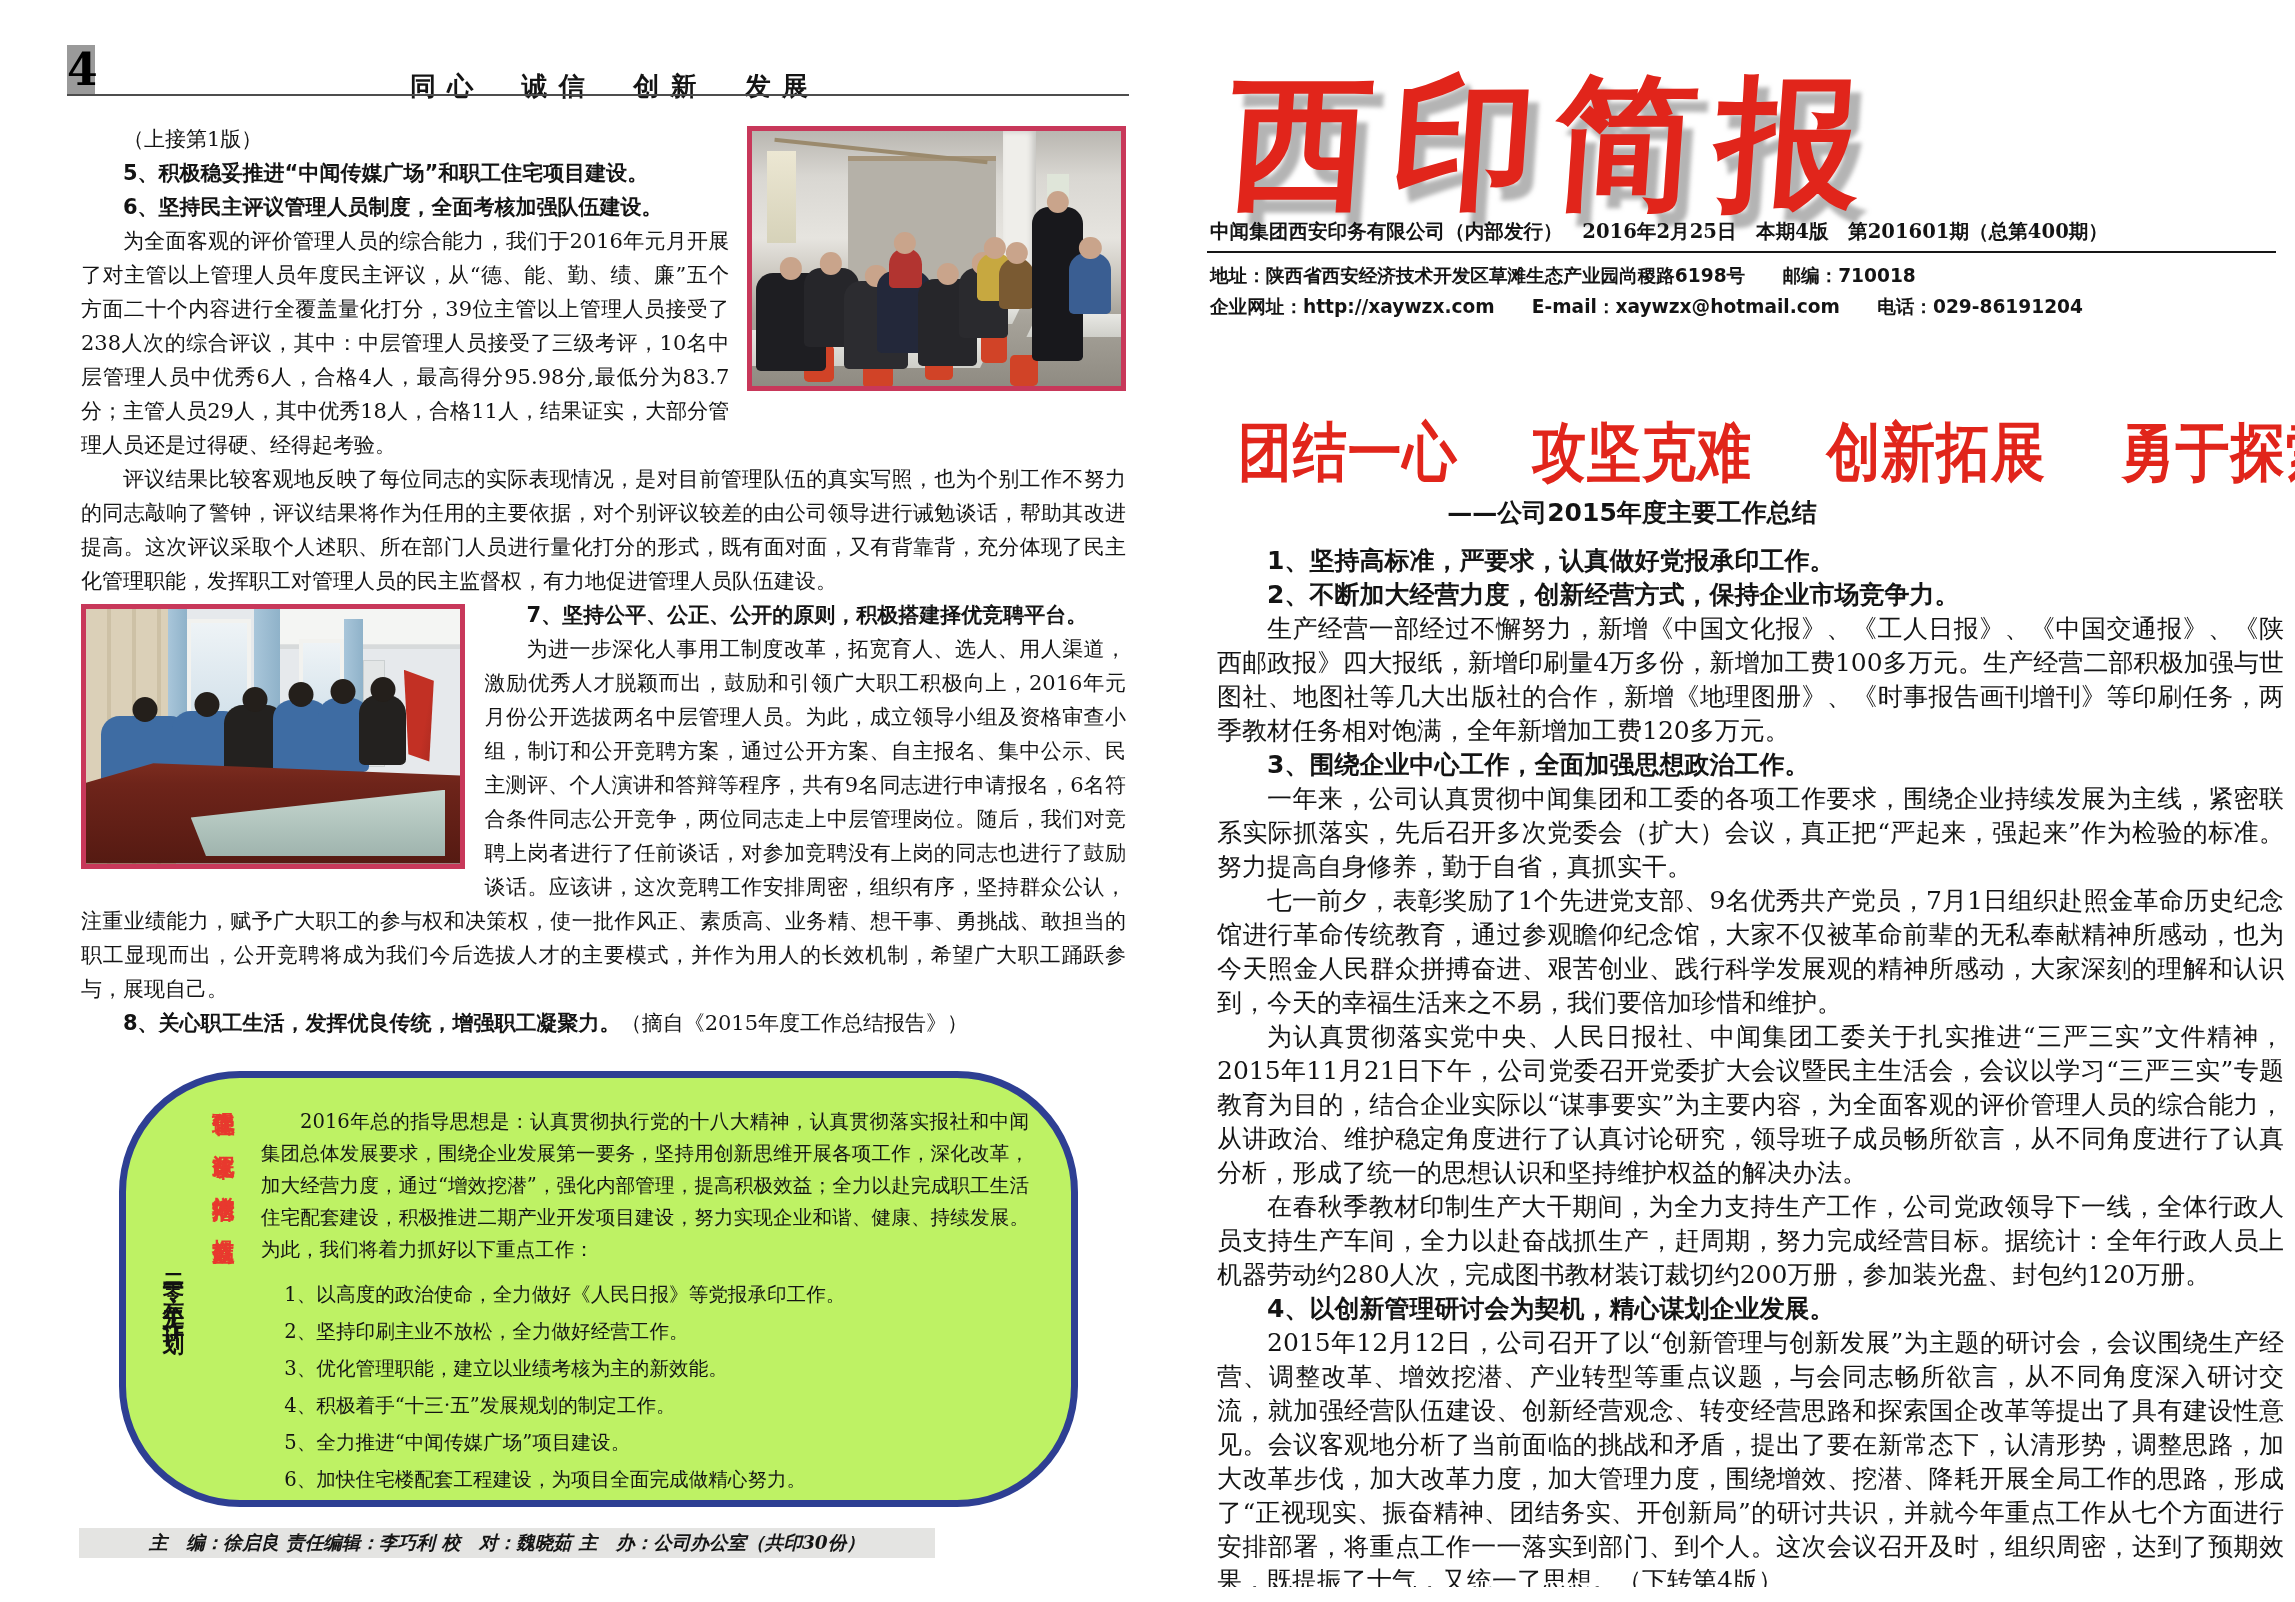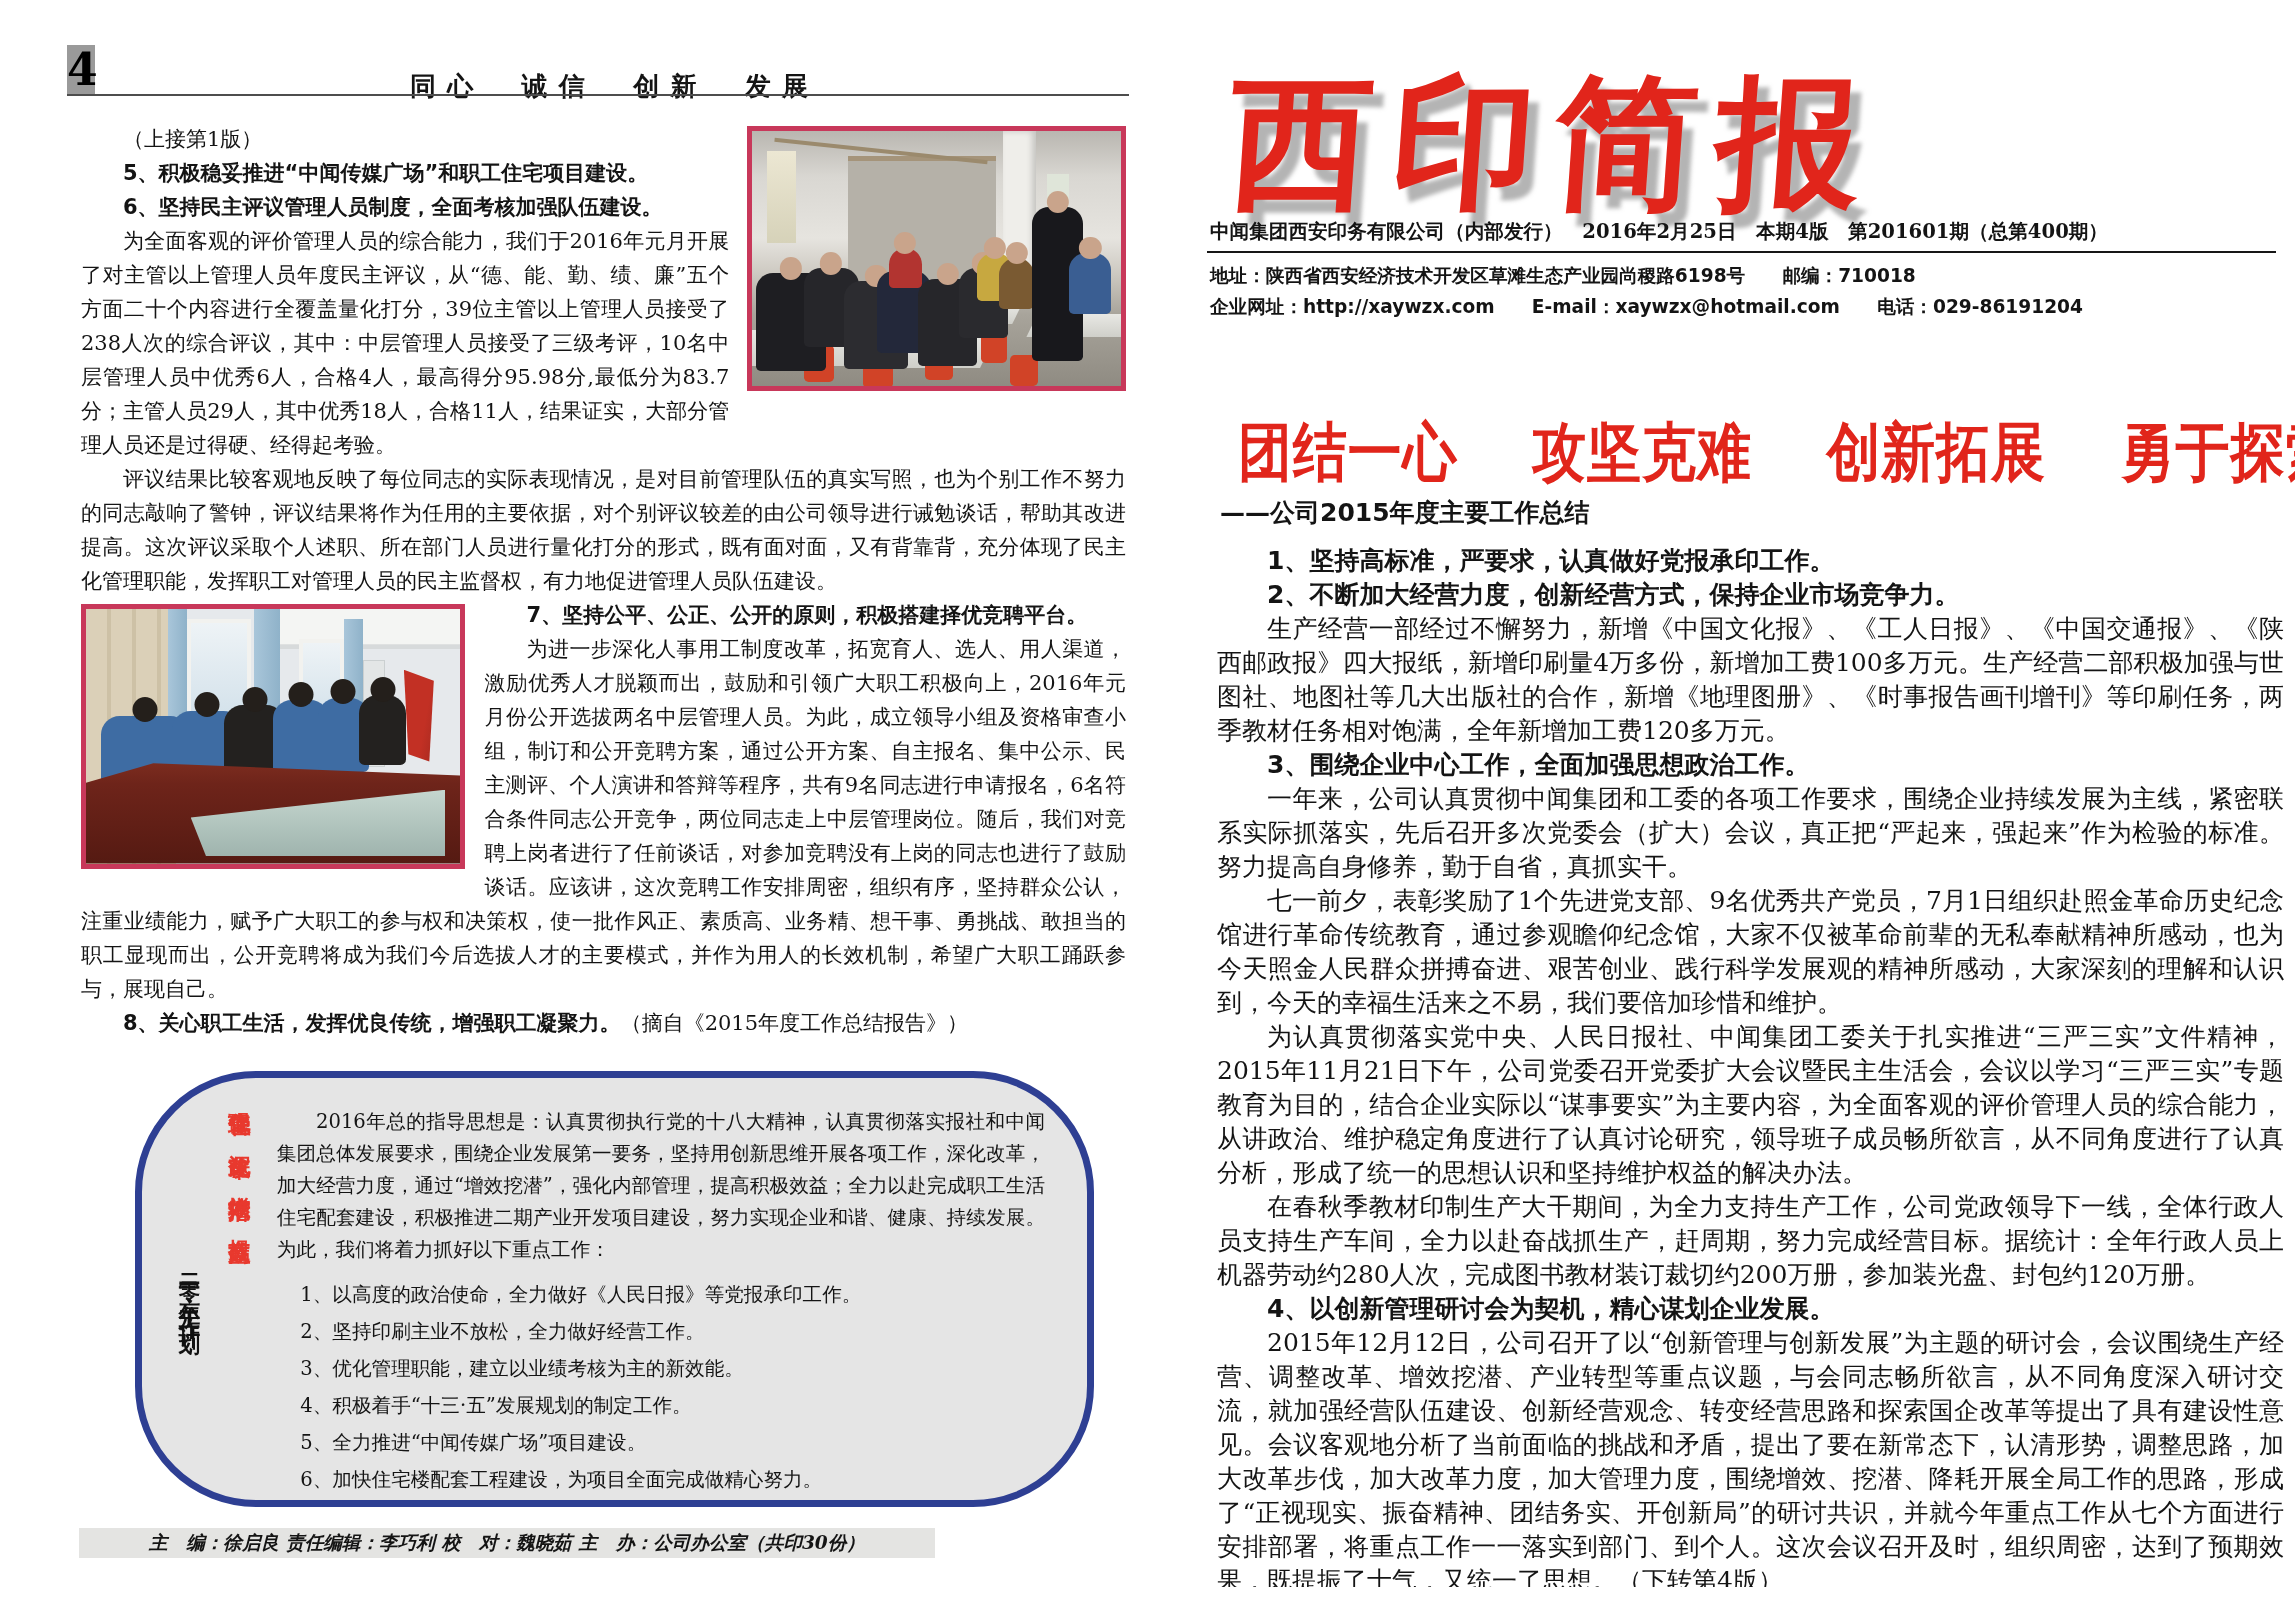--- a/index.html
+++ b/index.html
@@ -58,21 +58,21 @@
             clip-path:polygon(0 34%,18% 18%,100% 28%,100% 100%,0 100%);}
   .p2-glass{left:28%;bottom:3%;width:68%;height:26%;background:linear-gradient(180deg,#c5d6cf,#9fb4ae);
             clip-path:polygon(0 42%,100% 0,100% 100%,6% 100%);}
   .worker{border-radius:18.6px 18.6px 5.6px 5.6px;background:#3e6ca3;}
   .worker::before{content:"";position:absolute;top:-18.6px;left:50%;transform:translateX(-50%);
                   width:25px;height:25px;border-radius:50%;background:#241f1b;}
   .worker.dark{background:#23211f;}
 
   
   .plan-box{position:absolute;left:119px;top:1071px;width:959px;height:436px;border:7.4px solid var(--box-blue);
-            border-radius:121px;display:flex;padding:16px 42px 14px 33px;gap:21.4px;background:#e5e5e5;margin-left:16px;}
+            border-radius:121px;display:flex;padding:16px 42px 14px 33px;gap:21.4px;background:#bef264;}
   .vcol{writing-mode:vertical-rl;text-orientation:upright;white-space:nowrap;}
   .year-label{font-weight:bold;font-size:21.4px;letter-spacing:7.4px;align-self:center;color:#111;}
   .slogan-col{font-family:"DejaVu Sans","Liberation Sans",sans-serif;font-weight:900;font-size:22.3px;
               letter-spacing:0.9px;color:var(--slogan-red);}
   .slogan-col .grp{margin-inline-end:12px;}
   .plan-content{flex:1;font-size:19.6px;padding-top:12px;}
   .plan-intro{margin:0 0 10.2px 0;line-height:32px;text-indent:2em;text-align:justify;}
   .plan-list{line-height:37px;}
   .plan-list div{margin-left:1.2em;}
 
@@ -87,21 +87,21 @@
             text-shadow:11.2px 13px 4.7px rgba(130,130,130,.6);transform:skewX(-4deg);}
   .pub-info{position:absolute;left:1210px;top:218px;font-size:19.6px;font-weight:bold;white-space:nowrap;}
   .mast-rule{position:absolute;left:1207px;top:251px;width:1069px;height:1.9px;background:#161616;}
   .addr{position:absolute;left:1210px;font-size:18.6px;font-weight:bold;white-space:nowrap;
         font-family:"DejaVu Sans","Liberation Sans",sans-serif;}
   .addr1{top:263px;} .addr2{top:294px;}
 
   .headline{position:absolute;left:1238px;top:410px;width:1047px;font-size:54px;font-weight:900;
             color:var(--brand-red);font-family:"DejaVu Sans","Liberation Sans",sans-serif;
             letter-spacing:0.9px;white-space:nowrap;transform:scaleY(1.18);transform-origin:top left;}
-  .subhead{position:absolute;left:1220px;top:496px;width:824px;text-align:left;font-size:25px;font-weight:bold;
+  .subhead{position:absolute;left:1220px;top:496px;width:824px;text-align:center;font-size:25px;font-weight:bold;
            font-family:"DejaVu Sans","Liberation Sans",sans-serif;white-space:nowrap;}
 
   .right-body{position:absolute;left:1217px;top:544px;width:1067px;height:1043px;overflow:hidden;
               font-size:25px;line-height:34px;text-align:justify;}
   .right-body p{margin:0;text-indent:2em;}
   .right-body p.item{font-weight:bold;font-family:"DejaVu Sans","Liberation Sans",sans-serif;}
 </style>
 </head>
 <body>
 

